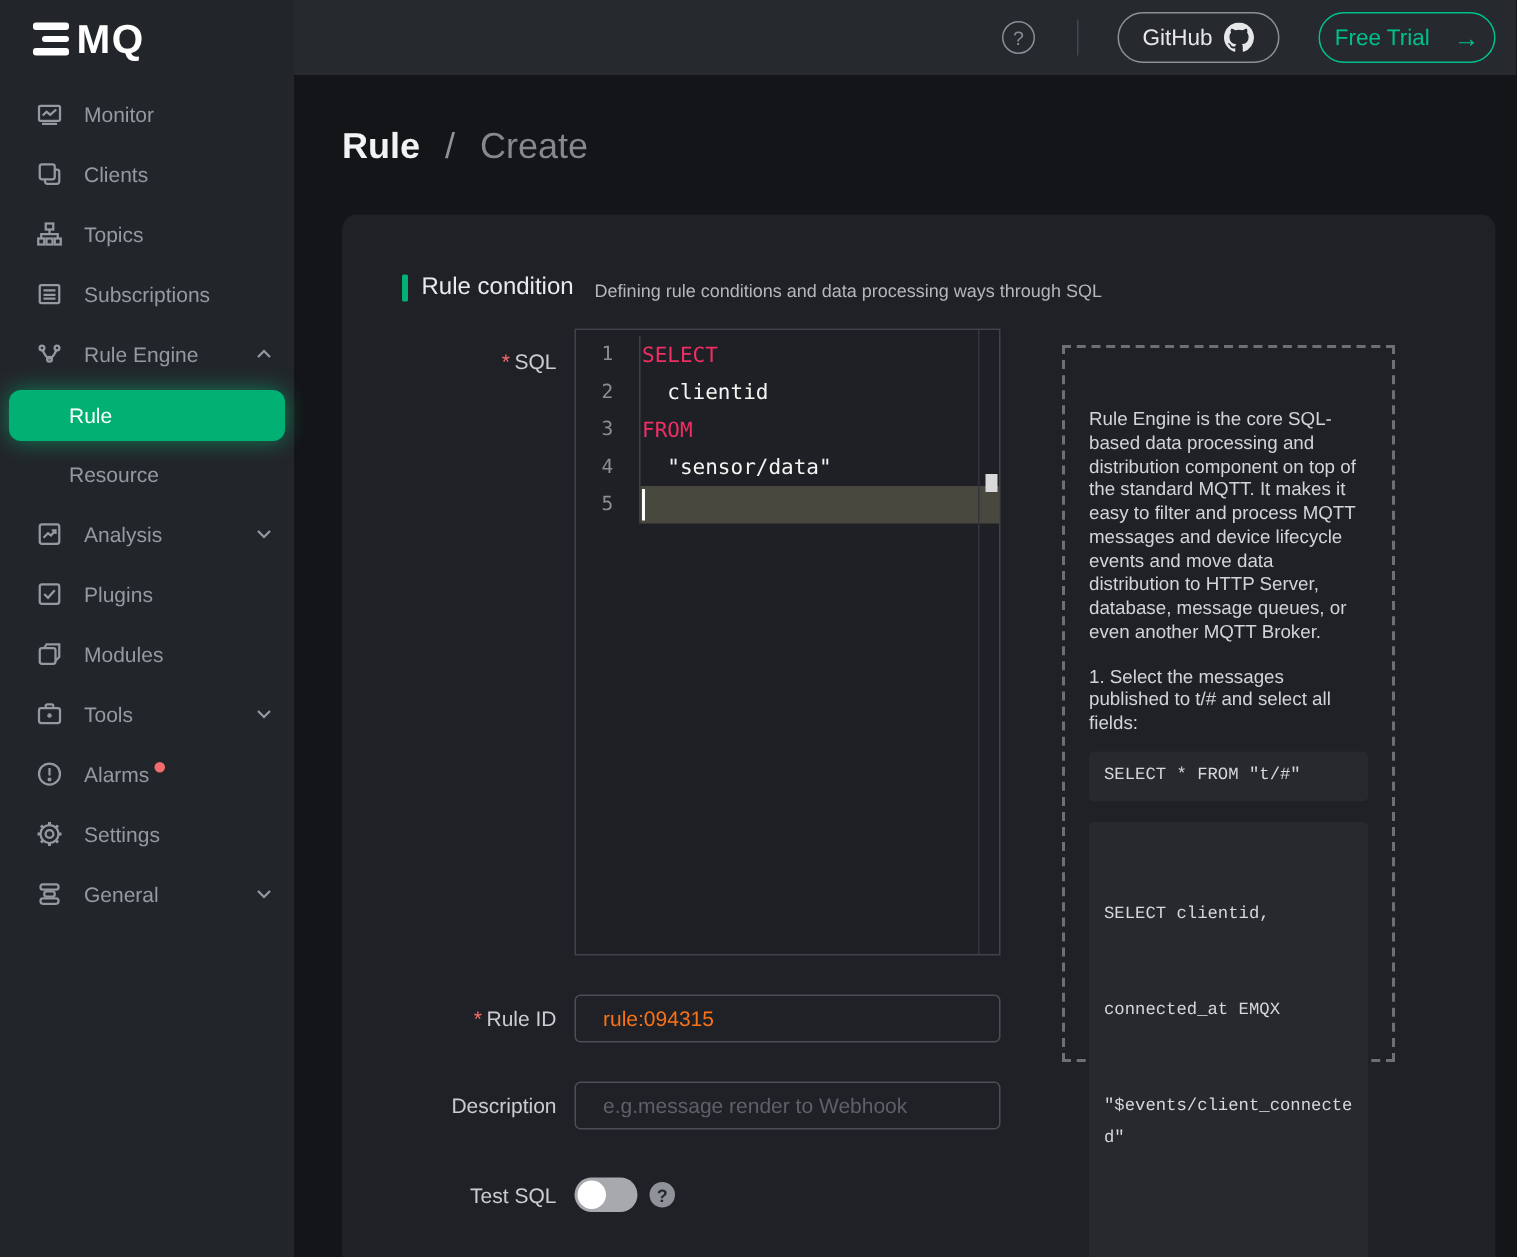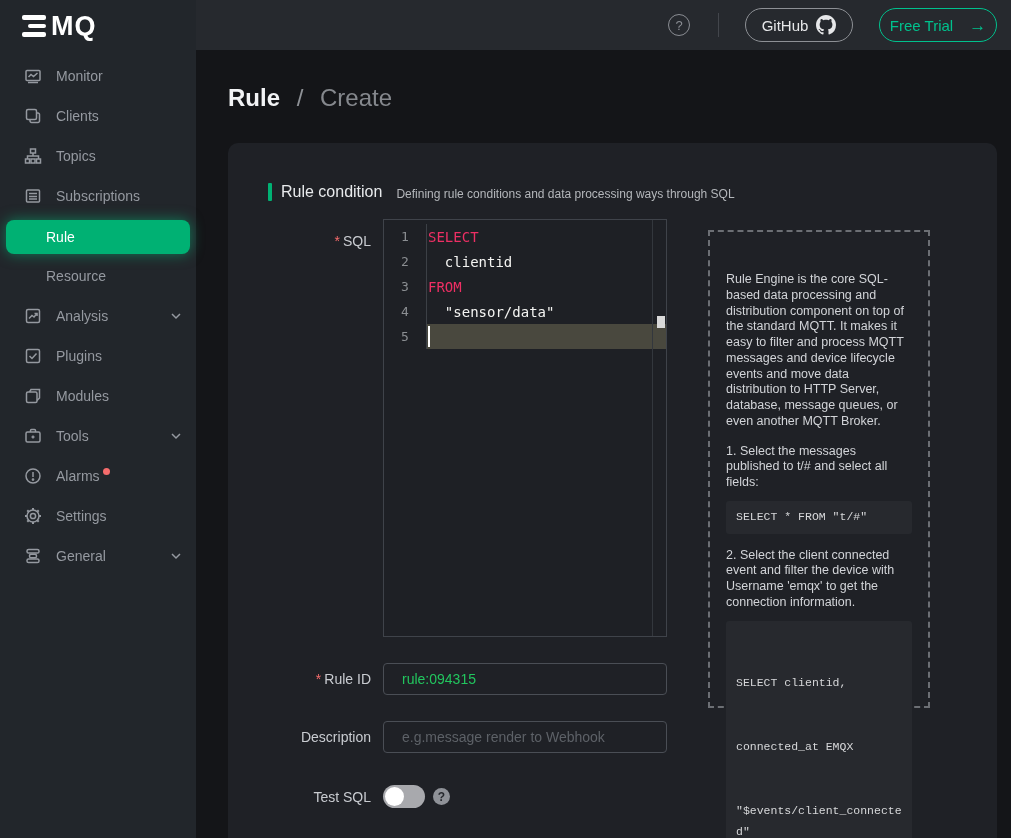--- a/index.html
+++ b/index.html
@@ -58,21 +58,21 @@
   .ed-line { display:flex; height:25px; align-items:center; font-family:"DejaVu Sans Mono", monospace; font-size:14px; position:relative; }
   .gutter { width:42px; flex:0 0 42px; text-align:center; color:#8b8e92; font-size:13px; }
   .gutter-borders { position:absolute; left:42px; top:4px; height:125px; width:1px; background:#3c4046; }
   .code { white-space:pre; color:#f4f4f2; padding-left:2px; z-index:1; }
   .code.kw { color:#ee2f64; }
   .ed-line.active-line::after { content:""; position:absolute; left:43px; right:0; top:0; bottom:0; background:#49483e; }
   .cursor-caret { position:absolute; left:44px; top:2px; width:2px; height:21px; background:#fff; z-index:2; }
   .ed-scroll { position:absolute; right:0; top:0; bottom:0; width:14px; border-left:1px solid #33373d; }
   .ed-thumb { position:absolute; right:1px; top:96px; width:8px; height:12px; background:#d9d9d9; }
 
-  .f-input { width:284px; height:32px; background:transparent; border:1px solid #4a4e55; border-radius:4px; color:#22c55e; font-size:14px; padding:0 12px 0 18px; font-family:"Liberation Sans", sans-serif; outline:none; }
+  .f-input { width:284px; height:32px; background:transparent; border:1px solid #4a4e55; border-radius:4px; color:#f97316; font-size:14px; padding:0 12px 0 18px; font-family:"Liberation Sans", sans-serif; outline:none; }
   .f-input::placeholder { color:#5d6167; }
 
   .toggle { position:relative; width:42px; height:23px; border-radius:12px; background:#a8a9ad; cursor:pointer; }
   .toggle .knob { position:absolute; left:2px; top:2px; width:19px; height:19px; background:#fff; border-radius:50%; }
   .q-help { width:17px; height:17px; border-radius:50%; background:#8f9298; color:#26292e; font-size:12px; font-weight:bold; display:flex; align-items:center; justify-content:center; margin-left:8px; cursor:pointer; }
 
   
   .help-panel { position:absolute; left:480px; top:87px; width:222px; height:478px; border:2px dashed #6c6f74; padding:40px 16px 0 16px; }
   .hp-text { color:#d2d4d8; font-size:12.5px; line-height:1.26; margin-bottom:14px; }
   .hp-code { background:#27292e; border-radius:3px; color:#d6d7d9; font-family:"Liberation Mono", monospace; font-size:11.5px; padding:9px 10px; margin-bottom:14px; line-height:1.85; white-space:pre-wrap; word-break:break-all; }
@@ -134,20 +134,36 @@
           <svg width="18" height="18" viewBox="0 0 18 18">
               <rect x="2.5" y="3" width="13" height="12" rx="1"></rect>
               <line x1="5" y1="6.5" x2="13" y2="6.5"></line>
               <line x1="5" y1="9.5" x2="13" y2="9.5"></line>
               <line x1="5" y1="12" x2="13" y2="12"></line>
             </svg>
         </span>
         <span>Subscriptions</span>
       </div>
 
+      <div class="menu-item">
+        <span class="mi-icon">
+          <svg width="18" height="18" viewBox="0 0 18 18">
+              <path d="M4 6 C5.5 8,6.5 12,9 12 C11.5 12,12.5 8,14 6"></path>
+              <circle cx="4" cy="5" r="1.6"></circle>
+              <circle cx="14" cy="5" r="1.6"></circle>
+              <circle cx="9" cy="12.5" r="1.6"></circle>
+            </svg>
+        </span>
+        <span>Rule Engine</span>
+        <span class="chev">
+          <svg width="12" height="12" viewBox="0 0 12 12">
+              <polyline points="2,8 6,4 10,8"></polyline>
+            </svg>
+        </span>
+      </div>
 
       <div class="submenu-item active">
         <span>Rule</span>
       </div>
 
       <div class="submenu-item">
         <span>Resource</span>
       </div>
 
       <div class="menu-item">
@@ -341,21 +357,20 @@
             </div>
           <div class="q-help">?</div>
         </div>
 
       </div>
 
       <div class="help-panel">
         <div class="hp-text">Rule Engine is the core SQL-based data processing and distribution component on top of the standard MQTT. It makes it easy to filter and process MQTT messages and device lifecycle events and move data distribution to HTTP Server, database, message queues, or even another MQTT Broker.</div>
         <div class="hp-text" style="margin-bottom:10px;">1. Select the messages published to t/# and select all fields:</div>
         <div class="hp-code" style="line-height:1.3;">SELECT * FROM "t/#"</div>
-        <div class="hp-text" style="margin-bottom:10px;">2. Select the client connected event and filter the device with Username 'emqx' to get the connection information.</div>
         <div class="hp-code" style="margin-bottom:0;">
           <div>SELECT clientid,</div>
           <div>connected_at EMQX</div>
           <div>"$events/client_connected"</div>
           
         </div>
       </div>
 
     </div>
   </div>

